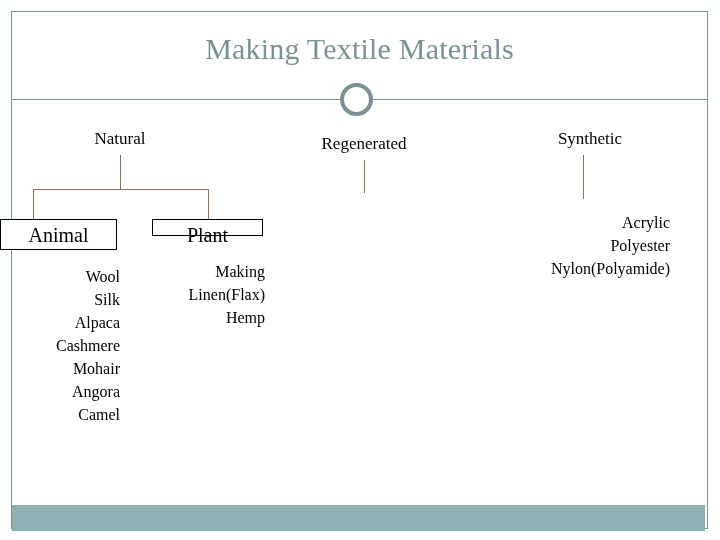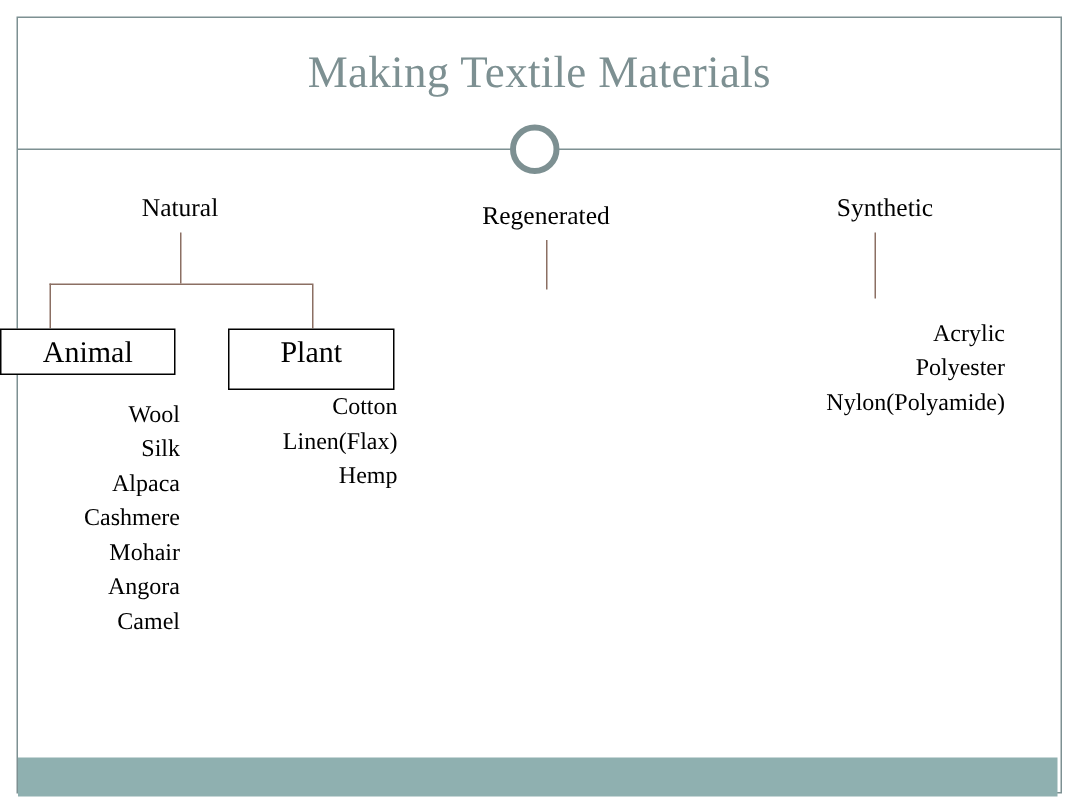--- a/index.html
+++ b/index.html
@@ -101,21 +101,21 @@
     border: 1.2px solid #000000;
     box-sizing: border-box;
     font-size: 20px;
     line-height: 30px;
     color: #000000;
     text-align: center;
     background: #ffffff;
     white-space: nowrap;
   }
   #box-animal { left: 0px;   top: 219px; width: 117px; height: 31px; }
-  #box-plant  { left: 152px; top: 219px; width: 111px; height: 41px; }
+  #box-plant  { left: 152px; top: 219px; width: 111px; height: 17px; }
 
   
   .item-list {
     position: absolute;
     text-align: right;
     font-size: 16px;
     line-height: 23px;
     color: #000000;
   }
   .item-list .item { white-space: nowrap; }
@@ -158,21 +158,21 @@
     <div class="item">Wool</div>
     <div class="item">Silk</div>
     <div class="item">Alpaca</div>
     <div class="item">Cashmere</div>
     <div class="item">Mohair</div>
     <div class="item">Angora</div>
     <div class="item">Camel</div>
   </div>
 
   <div class="item-list" id="list-plant">
-    <div class="item">Cotton</div>
+    <div class="item">Making</div>
     <div class="item">Linen(Flax)</div>
     <div class="item">Hemp</div>
   </div>
 
   <div class="branch-label" id="label-regenerated">Regenerated</div>
   <div class="conn-v" id="reg-stem"></div>
 
   <div class="branch-label" id="label-synthetic">Synthetic</div>
   <div class="conn-v" id="syn-stem"></div>
 

